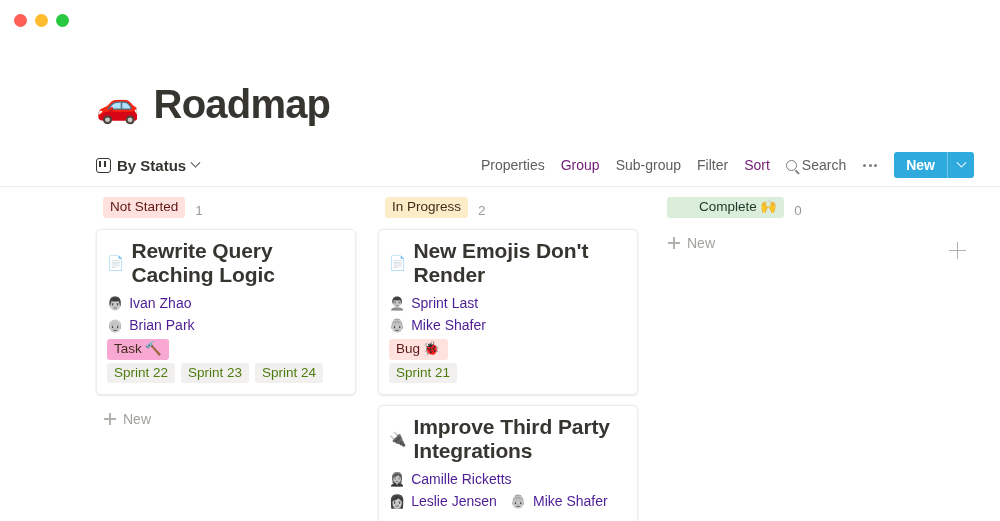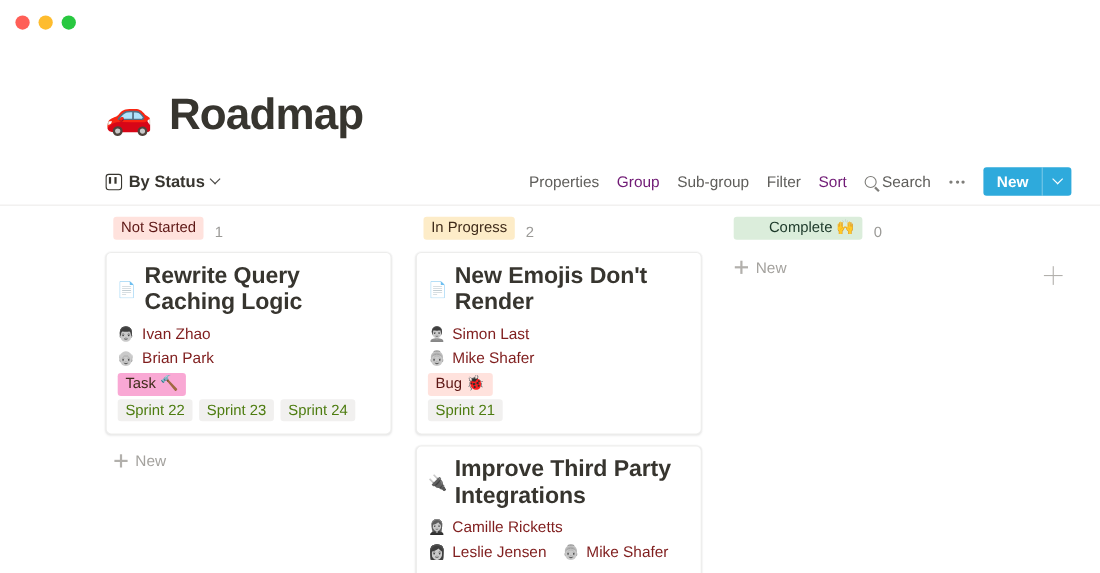--- a/index.html
+++ b/index.html
@@ -280,21 +280,21 @@
   }
   .person {
     display: flex;
     align-items: center;
     gap: 6px;
     margin-right: 8px;
   }
   .avatar { font-size: 13px; line-height: 1; filter: grayscale(1); flex: none; }
   .person-name {
     font-size: 14px;
-    color: #7f1d1d;
+    color: #4c1d95;
   }
   .tag-row {
     display: flex;
     gap: 6px;
     flex-wrap: wrap;
     margin-top: 3px;
   }
   .tag-task  { background: #f9a8d4; color: #402c1b; }
   .tag-bug   { background: #ffe2dd; color: #5d1715; }
   .tag-epic  { background: #dbeddb; color: #1c3829; }
@@ -436,21 +436,21 @@
       </div>
 
       <div class="card">
         <div class="card-title-row">
           <span class="card-icon">📄</span>
           <span class="card-title">New Emojis Don't Render</span>
         </div>
         <div class="person-row">
           <span class="person">
             <span class="avatar">👨‍🦱</span>
-            <span class="person-name">Simon Last</span>
+            <span class="person-name">Sprint Last</span>
           </span>
         </div>
         <div class="person-row">
           <span class="person">
             <span class="avatar">👵</span>
             <span class="person-name">Mike Shafer</span>
           </span>
         </div>
         <div class="tag-row">
           <span class="pill tag-bug">Bug 🐞</span>

